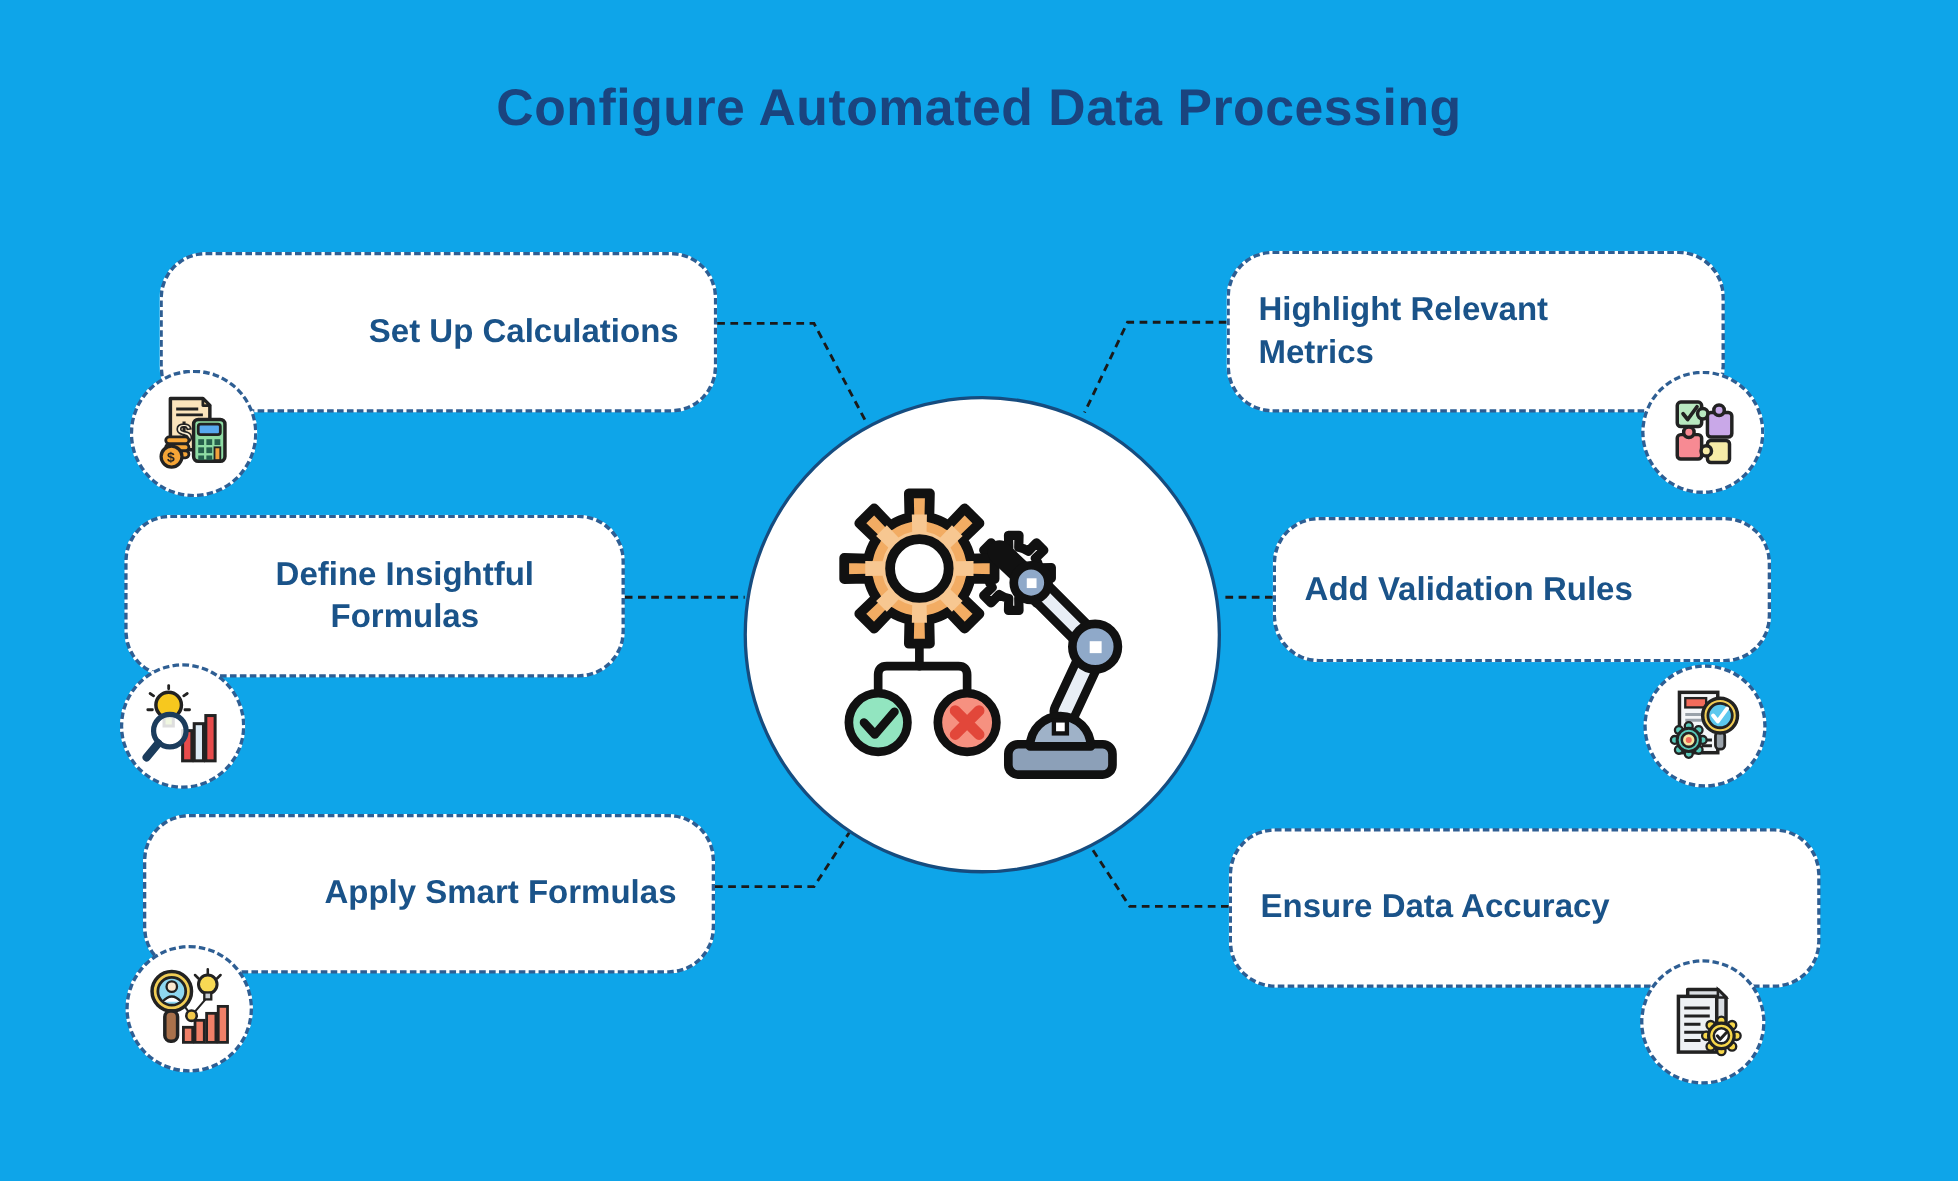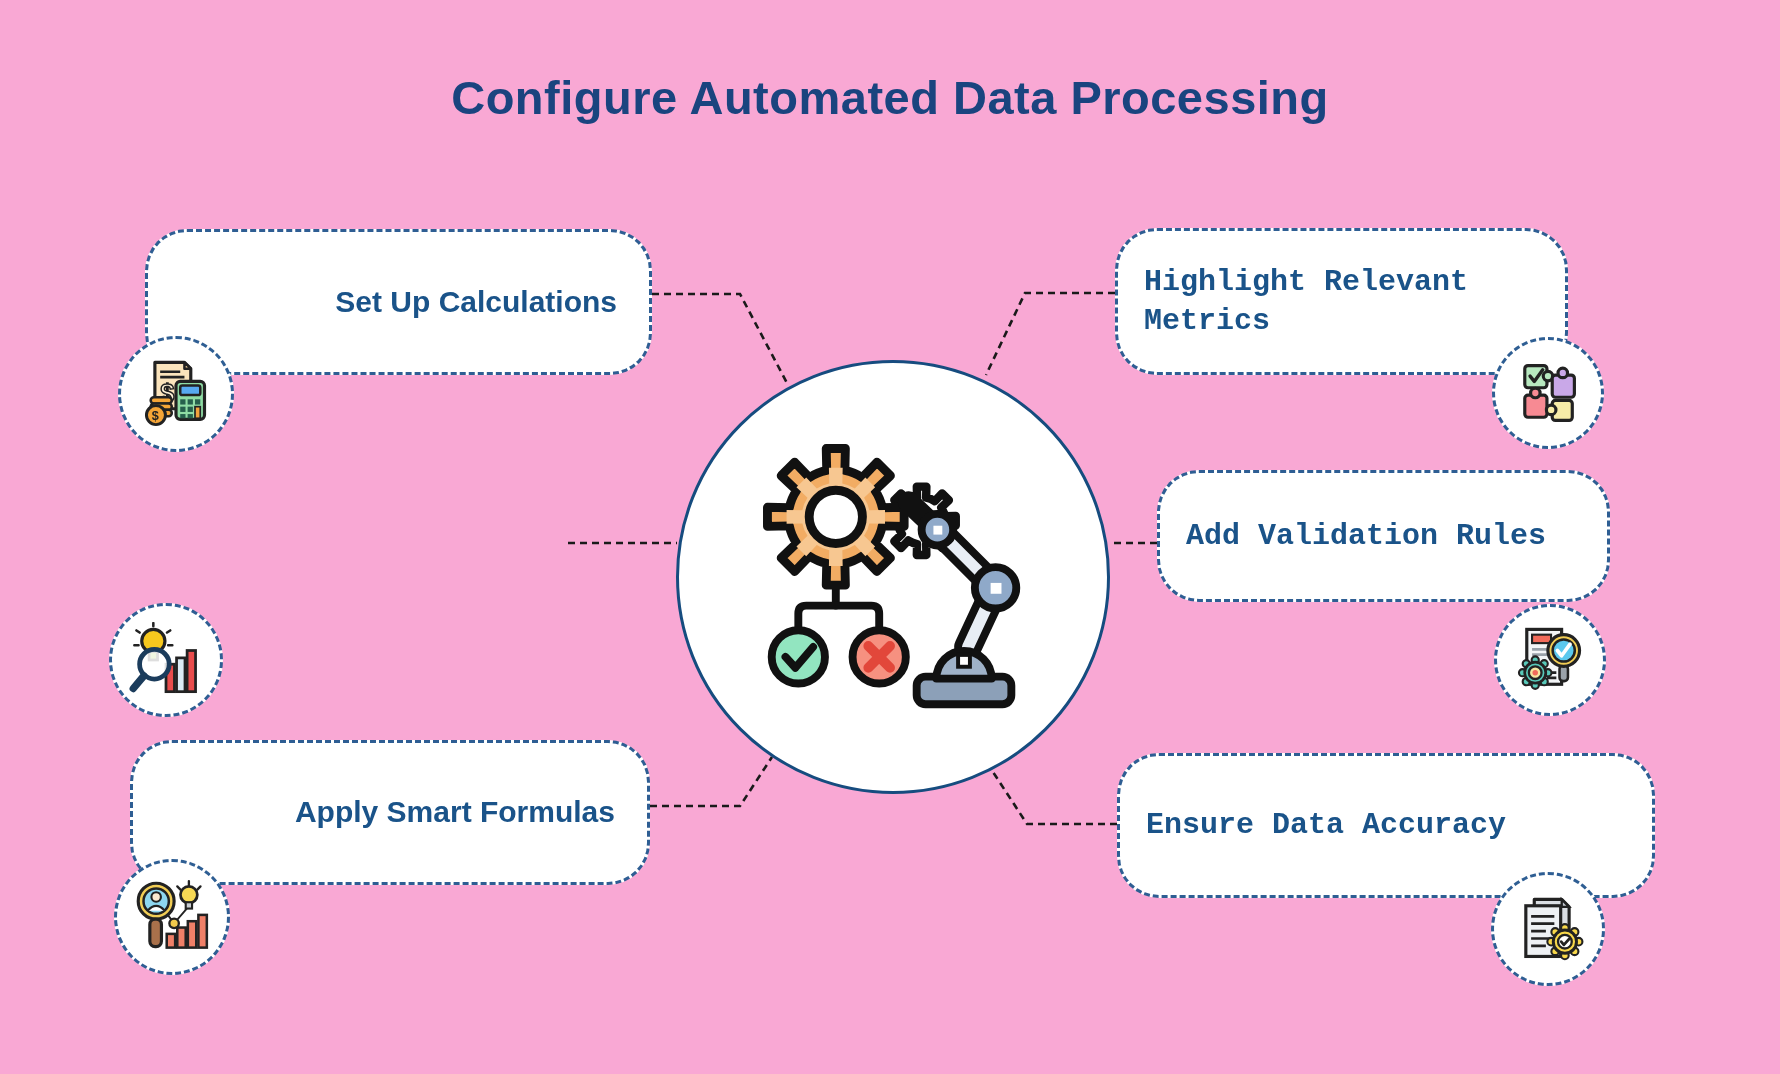--- a/index.html
+++ b/index.html
@@ -1,34 +1,34 @@
 <!DOCTYPE html>
 <html><head>
 <meta charset="utf-8">
 <style>
   html,body{margin:0;padding:0;background:#c9d2ea;}
   .canvas{
     position:relative;width:1780px;height:1074px;overflow:hidden;
-    background:#f9a8d4;font-family:"Liberation Sans",sans-serif;
+    background:#0ea5e9;font-family:"Liberation Sans",sans-serif;
   }
   .page-title{
     position:absolute;left:0;top:70px;width:100%;margin:0;
     text-align:center;font-size:47px;font-weight:bold;letter-spacing:.5px;
     color:#1A447F;
   }
   .connectors{position:absolute;left:0;top:0;}
   .node{
     position:absolute;background:#FFFFFF;border:3px dashed #2E5E93;
     border-radius:42px;box-sizing:border-box;display:flex;align-items:center;
   }
   .node .label{
     font-size:30px;font-weight:600;color:#1A5389;line-height:1.28;
   }
   .node-left{justify-content:flex-end;text-align:center;padding-right:32px;}
-  .node-right{justify-content:flex-start;text-align:left;padding-left:26px;font-family:Liberation Mono, monospace;}
+  .node-right{justify-content:flex-start;text-align:left;padding-left:26px;}
   .node-tl{left:145px;top:229px;width:507px;height:146px;}
   .node-ml{left:113px;top:468px;width:455px;height:148px;}
   .node-bl{left:130px;top:740px;width:520px;height:145px;}
   .node-tr{left:1115px;top:228px;width:453px;height:147px;}
   .node-mr{left:1157px;top:470px;width:453px;height:132px;}
   .node-br{left:1117px;top:753px;width:538px;height:145px;}
   .node-ml .label{max-width:330px;}
   .node-tr .label{max-width:352px;}
   .center-circle{
     position:absolute;left:676px;top:360px;width:434px;height:434px;
@@ -72,20 +72,23 @@
       <path d="M650,806 H740 L772,757"></path>
       <path d="M1115,293 H1025 L986,375"></path>
       <path d="M1157,543 H1110"></path>
       <path d="M1117,824 H1027 L993,772"></path>
     </g>
   </svg>
 
   <div class="node node-left node-tl">
     <span class="label">Set Up Calculations</span>
   </div>
+  <div class="node node-left node-ml">
+    <span class="label">Define Insightful Formulas</span>
+  </div>
   <div class="node node-left node-bl">
     <span class="label">Apply Smart Formulas</span>
   </div>
   <div class="node node-right node-tr">
     <span class="label">Highlight Relevant Metrics</span>
   </div>
   <div class="node node-right node-mr">
     <span class="label">Add Validation Rules</span>
   </div>
   <div class="node node-right node-br">

